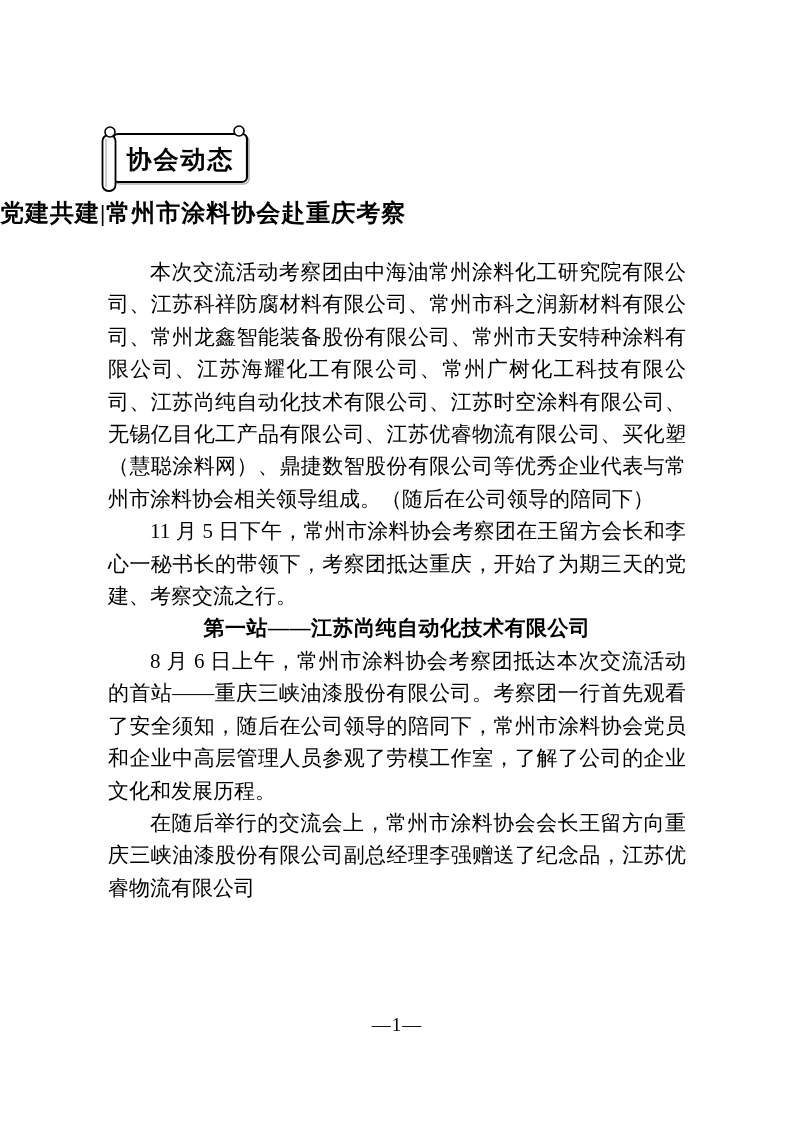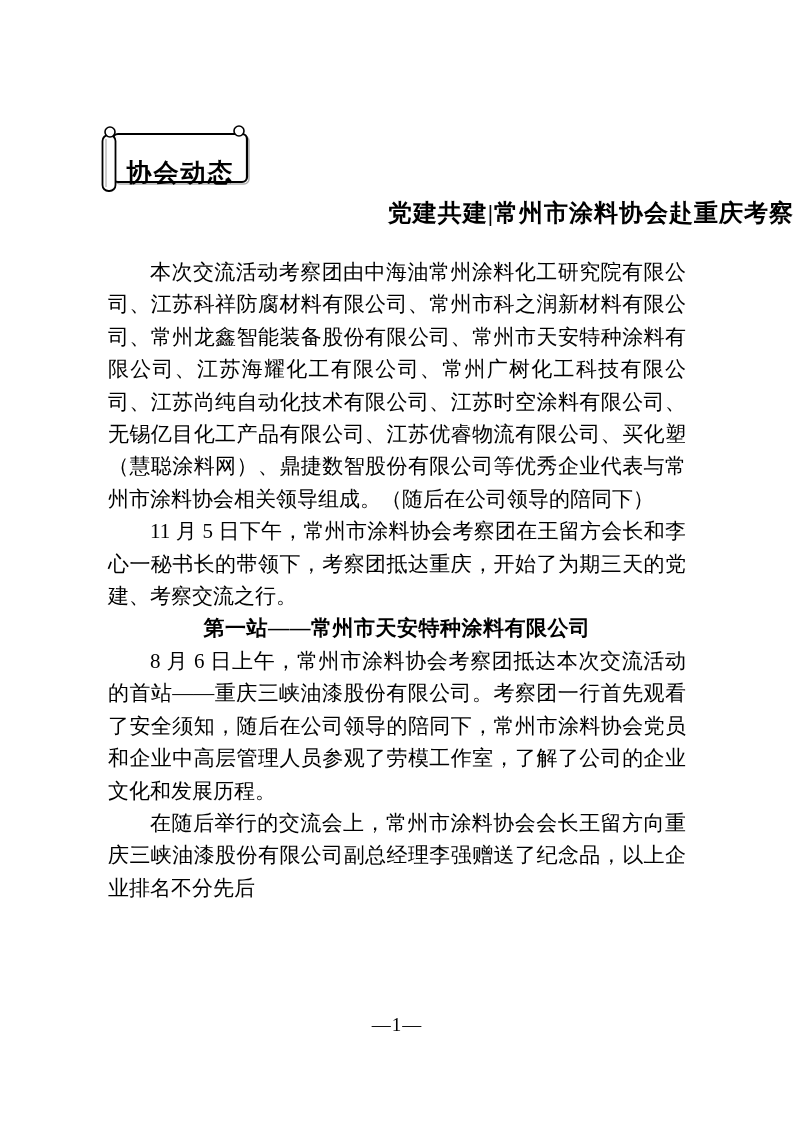--- a/index.html
+++ b/index.html
@@ -22,39 +22,39 @@
     position: absolute;
     left: 98px;
     top: 123px;
     width: 155px;
     height: 80px;
   }
   .banner svg { position: absolute; left: 0; top: 0; }
   .banner-label {
     position: absolute;
     left: 20px;
-    top: 27px;
+    top: 14px;
     width: 125px;
     height: 45px;
     display: flex;
     align-items: center;
     justify-content: center;
     font-size: 25px;
     font-weight: bold;
     letter-spacing: 2px;
     font-family: "Liberation Serif", "DejaVu Serif", serif;
   }
 
   
   .doc-title {
     position: absolute;
     top: 197px;
     left: 0;
     width: 100%;
-    text-align: right;
+    text-align: left;
     font-size: 24px;
     font-weight: bold;
     letter-spacing: 1px;
     font-family: "Liberation Serif", "DejaVu Serif", serif;
   }
 
   
   .body-text {
     position: absolute;
     left: 108px;
@@ -109,20 +109,20 @@
       <circle cx="141" cy="8" r="5" fill="#ffffff" stroke="#000000" stroke-width="1.6"></circle>
     </svg>
     <div class="banner-label">协会动态</div>
   </div>
 
   <h1 class="doc-title">党建共建|常州市涂料协会赴重庆考察</h1>
 
   <div class="body-text">
     <p>本次交流活动考察团由中海油常州涂料化工研究院有限公司、江苏科祥防腐材料有限公司、常州市科之润新材料有限公司、常州龙鑫智能装备股份有限公司、常州市天安特种涂料有限公司、江苏海耀化工有限公司、常州广树化工科技有限公司、江苏尚纯自动化技术有限公司、江苏时空涂料有限公司、无锡亿目化工产品有限公司、江苏优睿物流有限公司、买化塑（慧聪涂料网）、鼎捷数智股份有限公司等优秀企业代表与常州市涂料协会相关领导组成。（随后在公司领导的陪同下）</p>
     <p>11 月 5 日下午，常州市涂料协会考察团在王留方会长和李心一秘书长的带领下，考察团抵达重庆，开始了为期三天的党建、考察交流之行。</p>
-    <h2 class="section-heading">第一站——常州市天安特种涂料有限公司</h2>
+    <h2 class="section-heading">第一站——江苏尚纯自动化技术有限公司</h2>
     <p>8 月 6 日上午，常州市涂料协会考察团抵达本次交流活动的首站——重庆三峡油漆股份有限公司。考察团一行首先观看了安全须知，随后在公司领导的陪同下，常州市涂料协会党员和企业中高层管理人员参观了劳模工作室，了解了公司的企业文化和发展历程。</p>
-    <p>在随后举行的交流会上，常州市涂料协会会长王留方向重庆三峡油漆股份有限公司副总经理李强赠送了纪念品，以上企业排名不分先后</p>
+    <p>在随后举行的交流会上，常州市涂料协会会长王留方向重庆三峡油漆股份有限公司副总经理李强赠送了纪念品，江苏优睿物流有限公司</p>
   </div>
 
   <div class="page-number">—1—</div>
 
 </div>
 
 </body></html>

